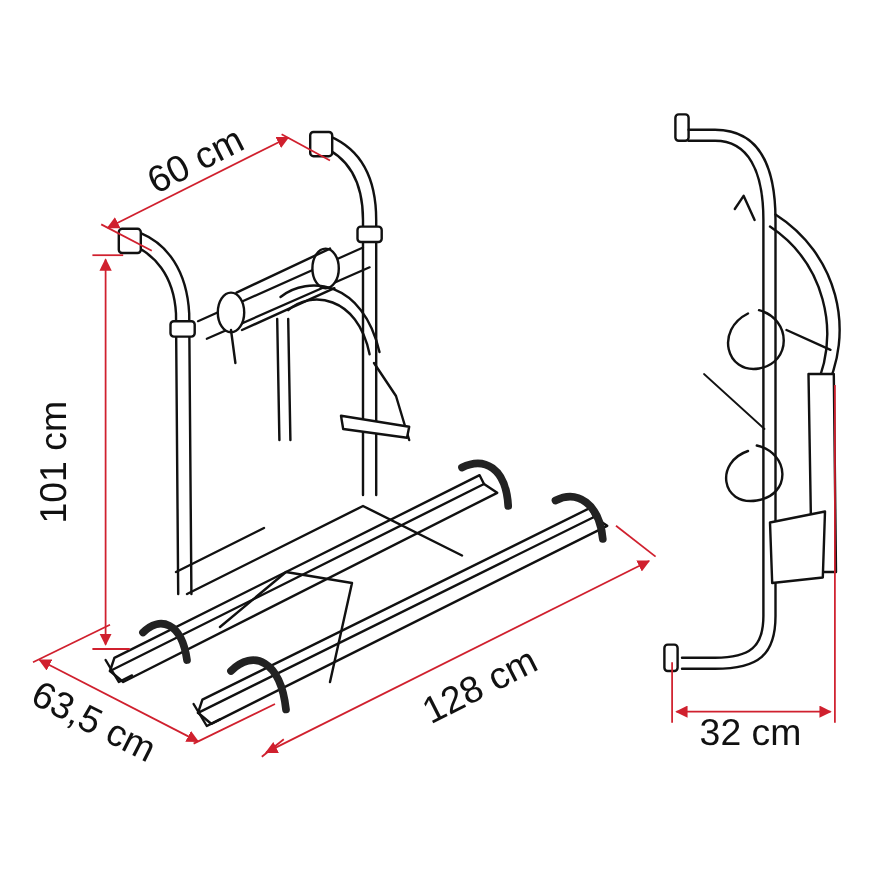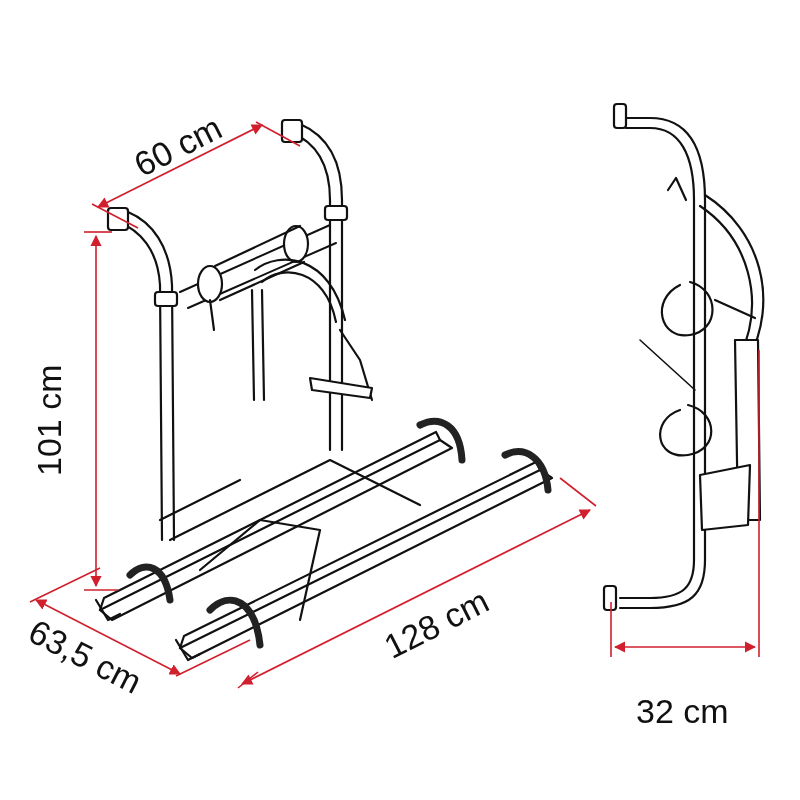--- a/index.html
+++ b/index.html
@@ -100,13 +100,13 @@
     <line x1="611" y1="602" x2="611" y2="657"></line>
     <line x1="759" y1="350" x2="759" y2="657"></line>
     <line x1="615" y1="647" x2="755" y2="647" marker-start="url(#arr)" marker-end="url(#arr)"></line>
   </g>
 </svg>
 
 <div class="lbl" style="left:128px; top:150px; transform:rotate(-27deg);">60 cm</div>
 <div class="lbl" style="left:30px; top:476px; transform:rotate(-90deg);">101 cm</div>
 <div class="lbl" style="left:40px; top:612px; transform:rotate(27deg);">63,5 cm</div>
 <div class="lbl" style="left:378px; top:632px; transform:rotate(-27deg);">128 cm</div>
-<div class="lbl" style="left:636px; top:692px;">32 cm</div>
+<div class="lbl" style="left:636px; top:647px;">32 cm</div>
 
 </body></html>

